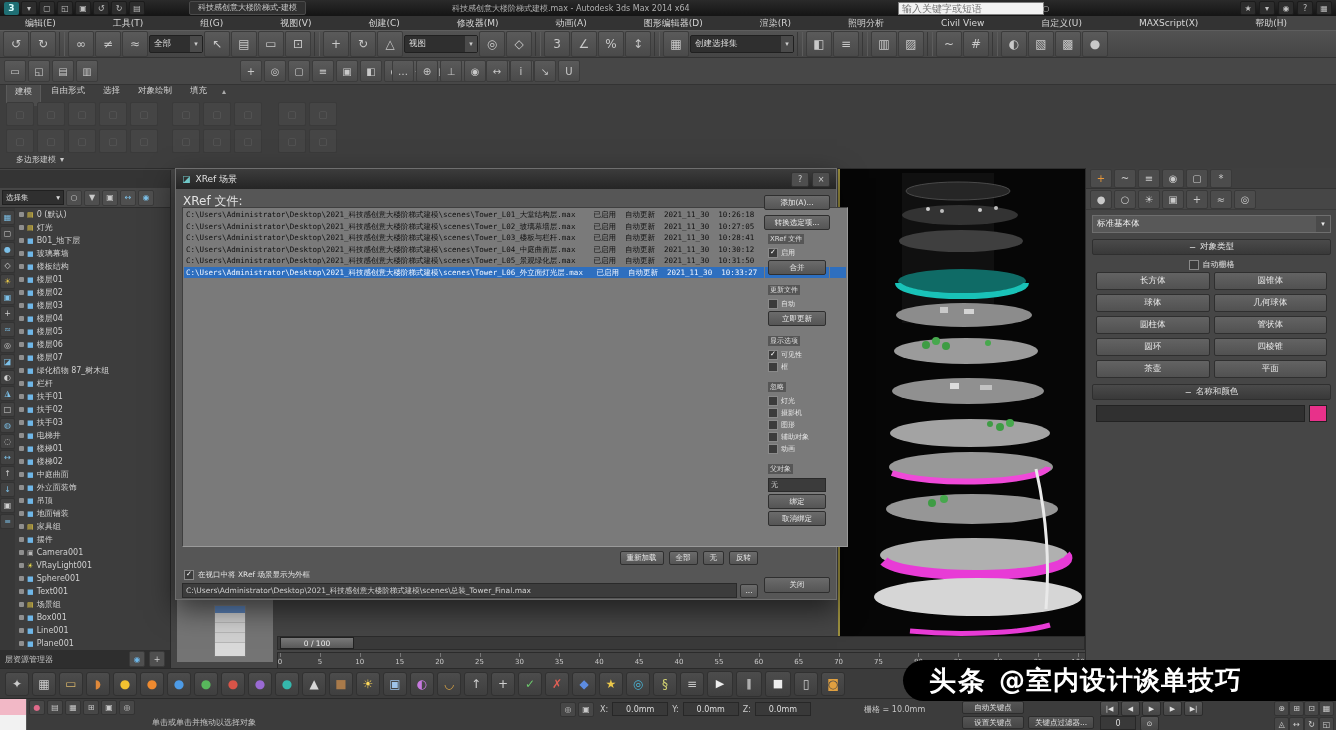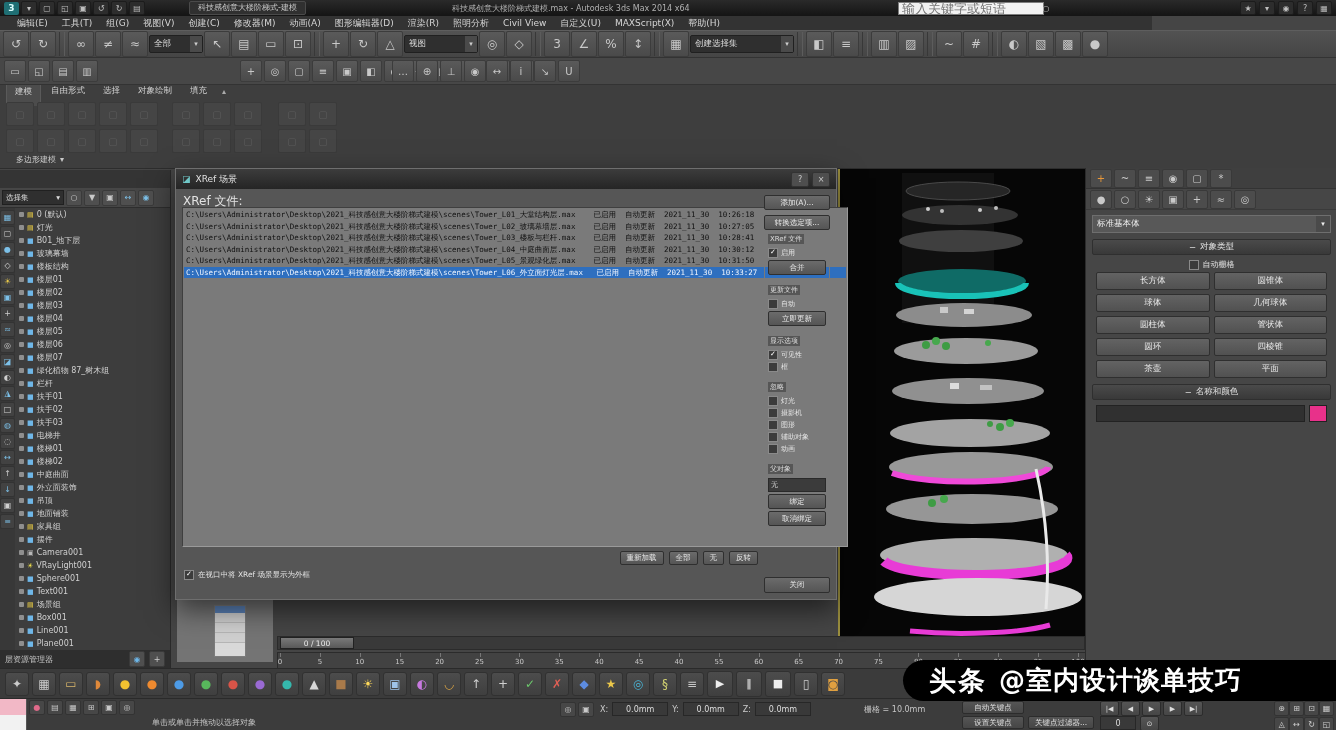--- a/index.html
+++ b/index.html
@@ -10,28 +10,28 @@
   #titlebar{left:0;top:0;width:1336px;height:16px;background:linear-gradient(#2a2a2a,#141414);
     display:flex;align-items:center;gap:2px;padding:0 4px;box-sizing:border-box;z-index:30;}
   #logo{width:15px;height:13px;background:#1f6f74;color:#dff;font-size:9px;font-weight:bold;
     display:flex;align-items:center;justify-content:center;border-radius:2px;}
   .qat-icon{width:14px;height:12px;font-size:8px;color:#bfbfbf;display:flex;align-items:center;justify-content:center;
     background:#2d2d2d;border:1px solid #1c1c1c;border-radius:2px;}
   #doc-tab{margin-left:42px;background:#303030;border:1px solid #4a4a4a;color:#c8c8c8;padding:0 8px;height:12px;
     line-height:12px;border-radius:2px;font-size:8px;white-space:nowrap;}
   #tb-title{position:absolute;left:452px;top:3px;color:#b0b0b0;font-size:8px;white-space:nowrap;}
   #tb-search{position:absolute;left:898px;top:2px;width:138px;height:11px;background:#f2f2f2;border:1px solid #7d7d7d;
-    font-size:13px;color:#555;padding:0 3px;font-family:inherit;}
+    font-size:10px;color:#555;padding:0 3px;font-family:inherit;}
   #tb-search-icon{position:absolute;left:1040px;top:2px;width:12px;height:12px;color:#ccc;font-size:8px;
     display:flex;align-items:center;justify-content:center;}
   #tb-right{position:absolute;right:4px;top:1px;display:fl0ex;display:flex;gap:3px;}
 
   
-  #menubar{left:0;top:16px;width:1152px;height:14px;background:#333;display:flex;align-items:center;
-    padding-left:10px;box-sizing:border-box;z-index:29;}
+  #menubar{left:0;top:16px;width:1277px;height:14px;background:#333;display:flex;align-items:center;
+    padding-left:18px;box-sizing:border-box;z-index:29;gap:43px;}
   .menu-item{padding:0 7px;color:#d6d6d6;font-size:9px;white-space:nowrap;}
 
   
   #toolbar-main{left:0;top:30px;width:1336px;height:28px;background:linear-gradient(#525252,#454545);
     border-top:1px solid #5e5e5e;border-bottom:1px solid #333;display:flex;align-items:center;
     padding:0 3px;gap:1px;box-sizing:border-box;z-index:28;}
   .ticon{width:24px;height:24px;font-size:12px;color:#c9c9c9;background:linear-gradient(#5a5a5a,#4a4a4a);
     border:1px solid #3c3c3c;border-radius:2px;display:flex;align-items:center;justify-content:center;flex:none;}
   .tsep{width:4px;height:24px;border-left:1px solid #383838;border-right:1px solid #5c5c5c;margin:0 2px;flex:none;}
   .tdd{height:18px;background:#2f2f2f;border:1px solid #202020;display:flex;align-items:center;font-size:8.5px;
@@ -792,20 +792,24 @@
       </div>
     <div id="dlg-listbtns">
         <div class="dlg-btn">重新加载</div>
         <div class="dlg-btn">全部</div>
         <div class="dlg-btn">无</div>
         <div class="dlg-btn">反转</div>
       </div>
     <div id="dlg-note">
       <span class="cbx">✓</span>
       <span>在视口中将 XRef 场景显示为外框</span>
+    </div>
+    <div id="dlg-pathrow">
+      <div id="dlg-pathfield">C:\Users\Administrator\Desktop\2021_科技感创意大楼阶梯式建模\scenes\总装_Tower_Final.max</div>
+      <div id="dlg-browse" class="dlg-btn">...</div>
     </div>
     <div id="dlg-right">
         <div class="dlg-btn">添加(A)...</div>
         <div class="dlg-btn">转换选定项...</div>
         <div class="dlg-grp">
           <span class="glbl">XRef 文件</span>
           <div class="dlg-cb">
             <span class="cbx">✓</span>
             <span>启用</span>
           </div>

